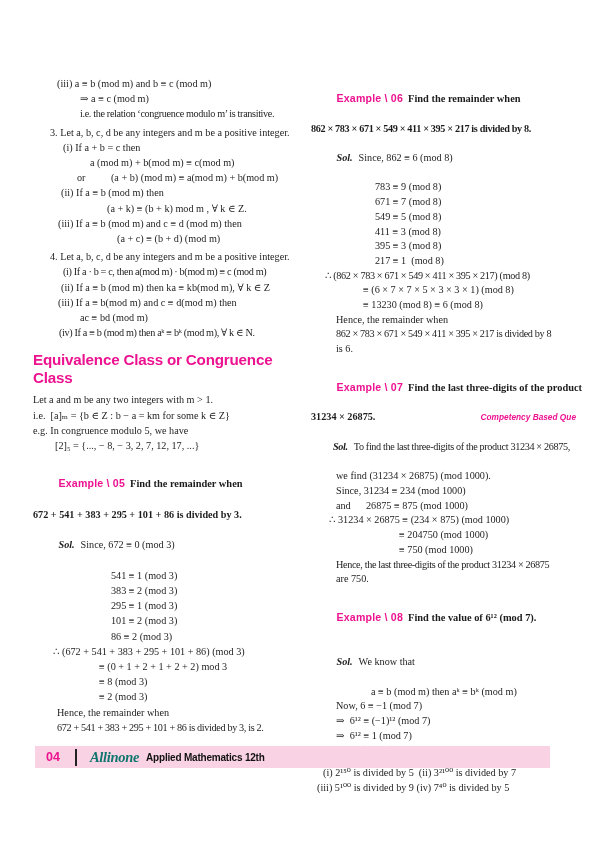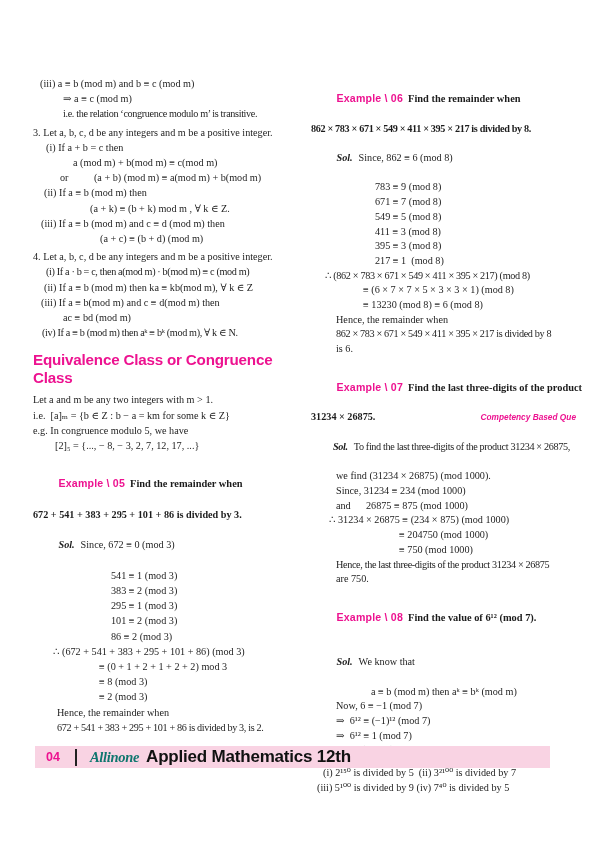--- a/index.html
+++ b/index.html
@@ -14,39 +14,39 @@
   .hang{padding-left:14px;text-indent:-14px;}
   .bold{font-weight:bold;}
   .tight{letter-spacing:-0.35px;}
   .pl6{padding-left:6px}.pl7{padding-left:7px}.pl8{padding-left:8px}.pl9{padding-left:9px}
   .pl11{padding-left:11px}.pl12{padding-left:12px}.pl13{padding-left:13px}.pl14{padding-left:14px}
   .pl18{padding-left:18px}.pl20{padding-left:20px}.pl22{padding-left:22px}.pl24{padding-left:24px}
   .pl25{padding-left:25px}.pl27{padding-left:27px}.pl30{padding-left:30px}.pl40{padding-left:40px}
   .pl52{padding-left:52px}.pl57{padding-left:57px}.pl60{padding-left:60px}
   .pl64{padding-left:64px}.pl66{padding-left:66px}.pl67{padding-left:67px}.pl78{padding-left:78px}
   .pl88{padding-left:88px}
-  .group{margin-bottom:3px;}
+  .group{margin-bottom:3px;margin-left:17px;}
   .section-heading{color:#ed1290;font-family:"Liberation Sans",sans-serif;font-weight:bold;
     font-size:15.2px;margin:11px 0 5px;letter-spacing:-0.2px;line-height:18px;}
   .ex{margin-top:8px;}
   .ex-head{line-height:15.2px;white-space:pre;}
   .ex-label{color:#ed1290;font-family:"Liberation Sans",sans-serif;font-weight:bold;
     font-size:10.6px;letter-spacing:0.2px;}
   .ex-title{font-weight:bold;font-size:10.4px;margin-left:5px;}
   .sol-label{font-weight:bold;margin-right:6px;font-style:italic;}
   .title2-row{display:flex;justify-content:space-between;align-items:baseline;gap:44px;}
   .badge{color:#ed1290;font-family:"Liberation Sans",sans-serif;font-style:italic;font-weight:bold;
     font-size:8.3px;white-space:nowrap;}
   .footer{position:absolute;left:35px;right:50px;top:746px;height:22px;background:#f9d3e3;
     display:flex;align-items:center;}
   .page-num{color:#ed1290;font-family:"Liberation Sans",sans-serif;font-weight:bold;font-size:12.5px;margin-left:11px;}
   .divider{width:2px;height:17px;background:#222;margin:0 13px 0 15px;}
   .brand{font-family:"Liberation Serif",serif;font-weight:bold;font-style:italic;font-size:14.5px;
     color:#0f766e;letter-spacing:-0.3px;}
-  .book{font-family:"Liberation Sans",sans-serif;font-weight:bold;font-size:17px;color:#111;
+  .book{font-family:"Liberation Sans",sans-serif;font-weight:bold;font-size:10px;color:#111;
     margin-left:7px;letter-spacing:-0.2px;}
 </style>
 </head>
 <body>
 
 <div class="page">
   <div class="columns">
 
     <div class="col col-left">
 

